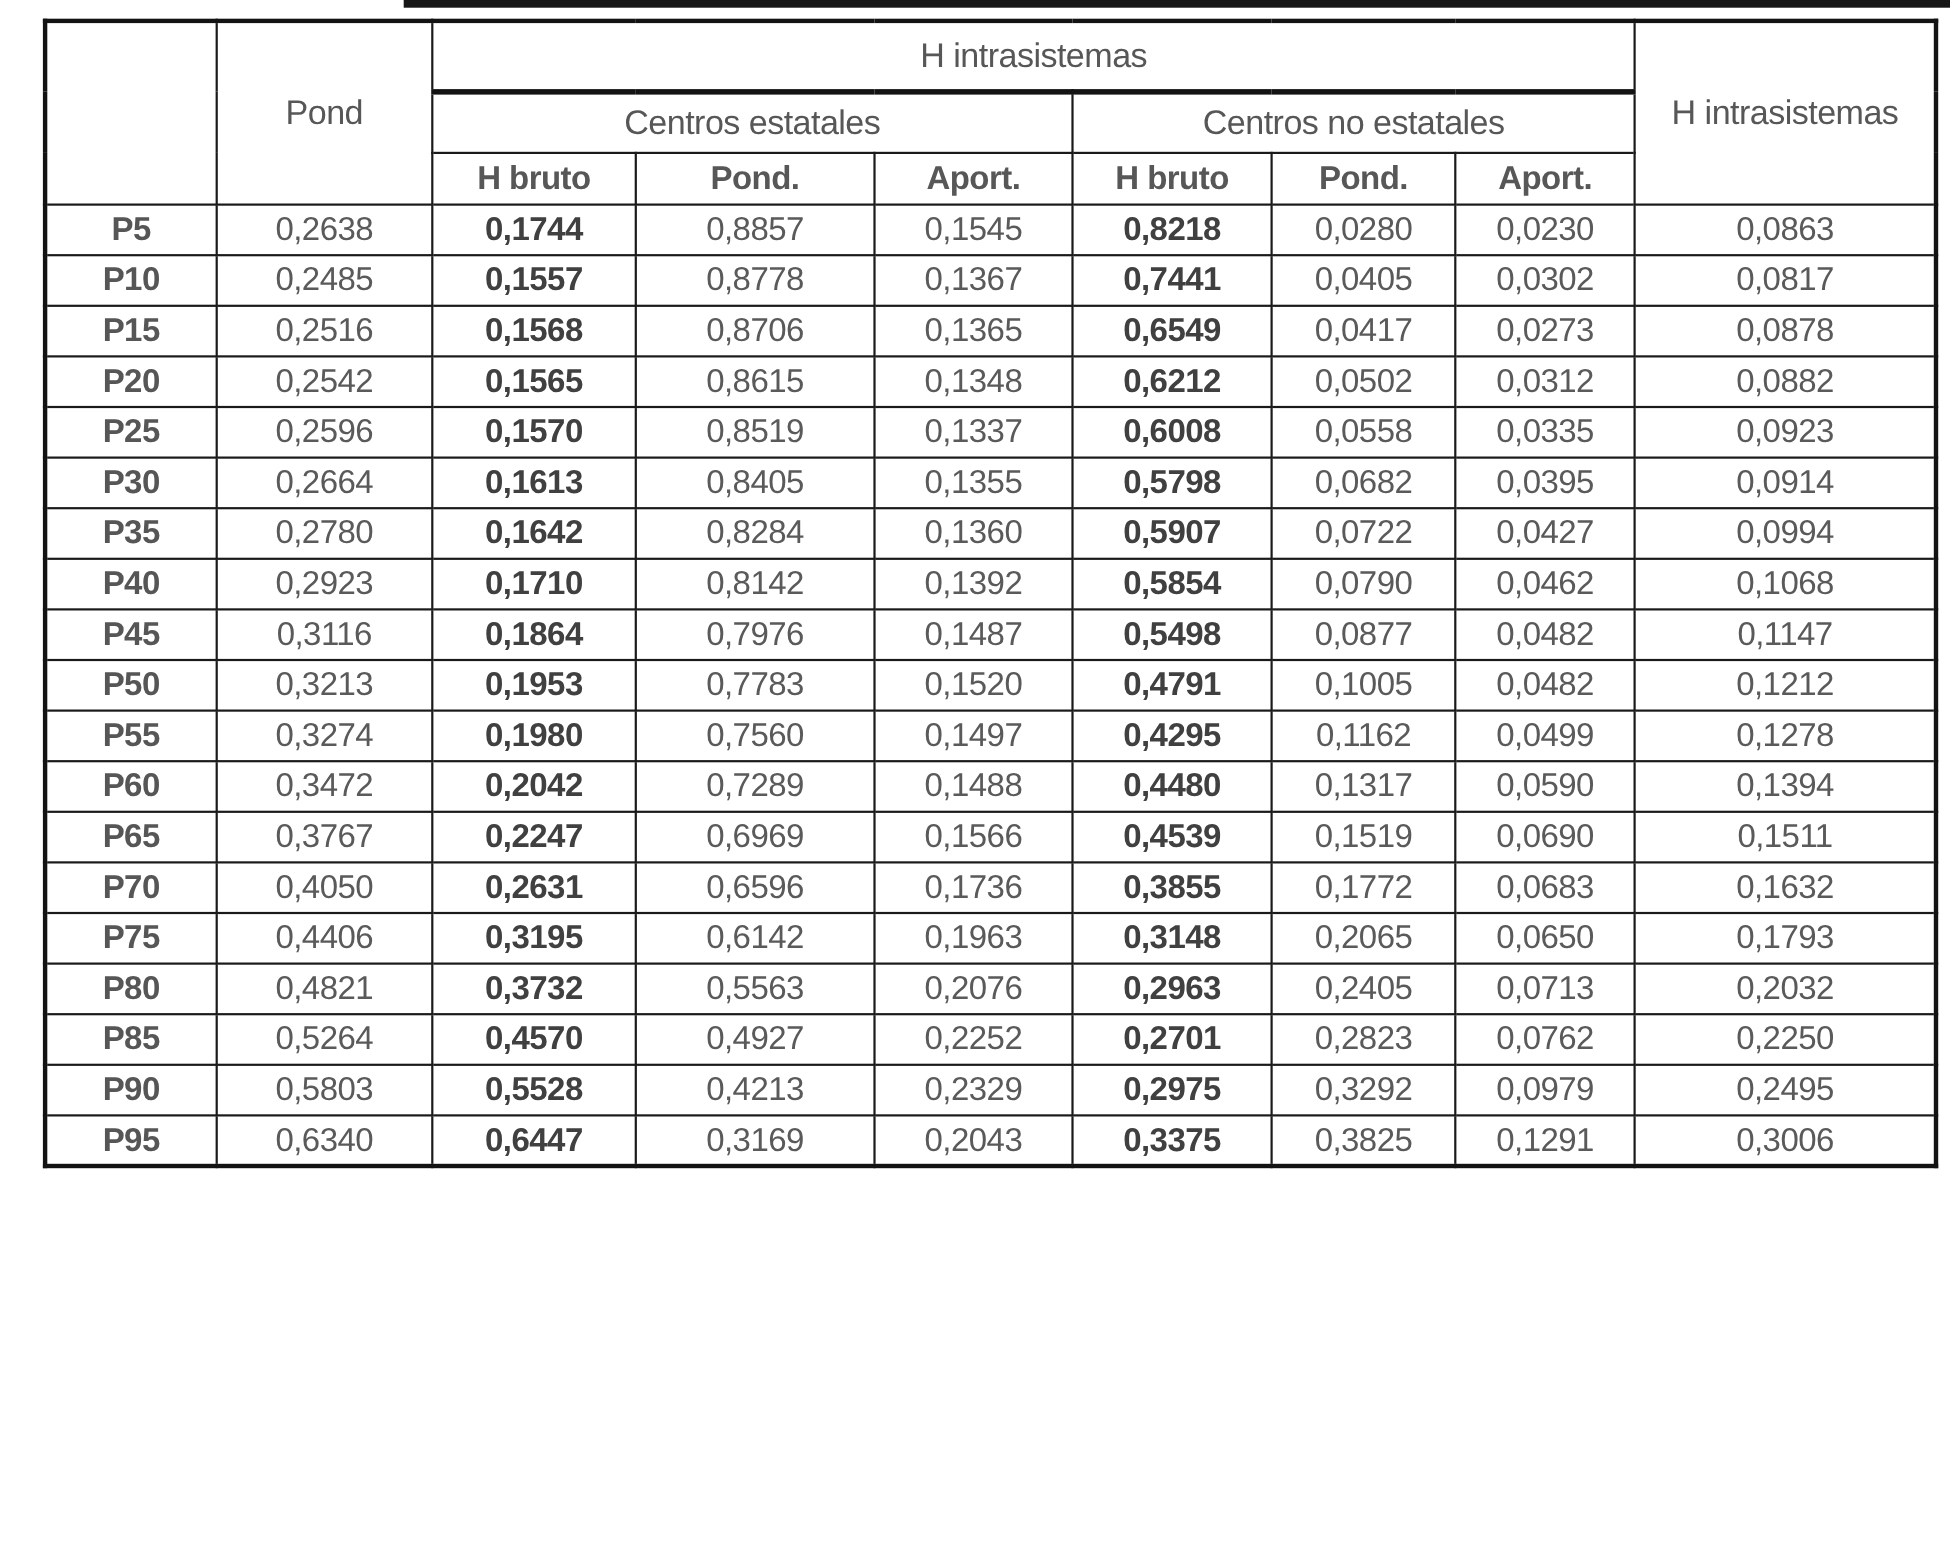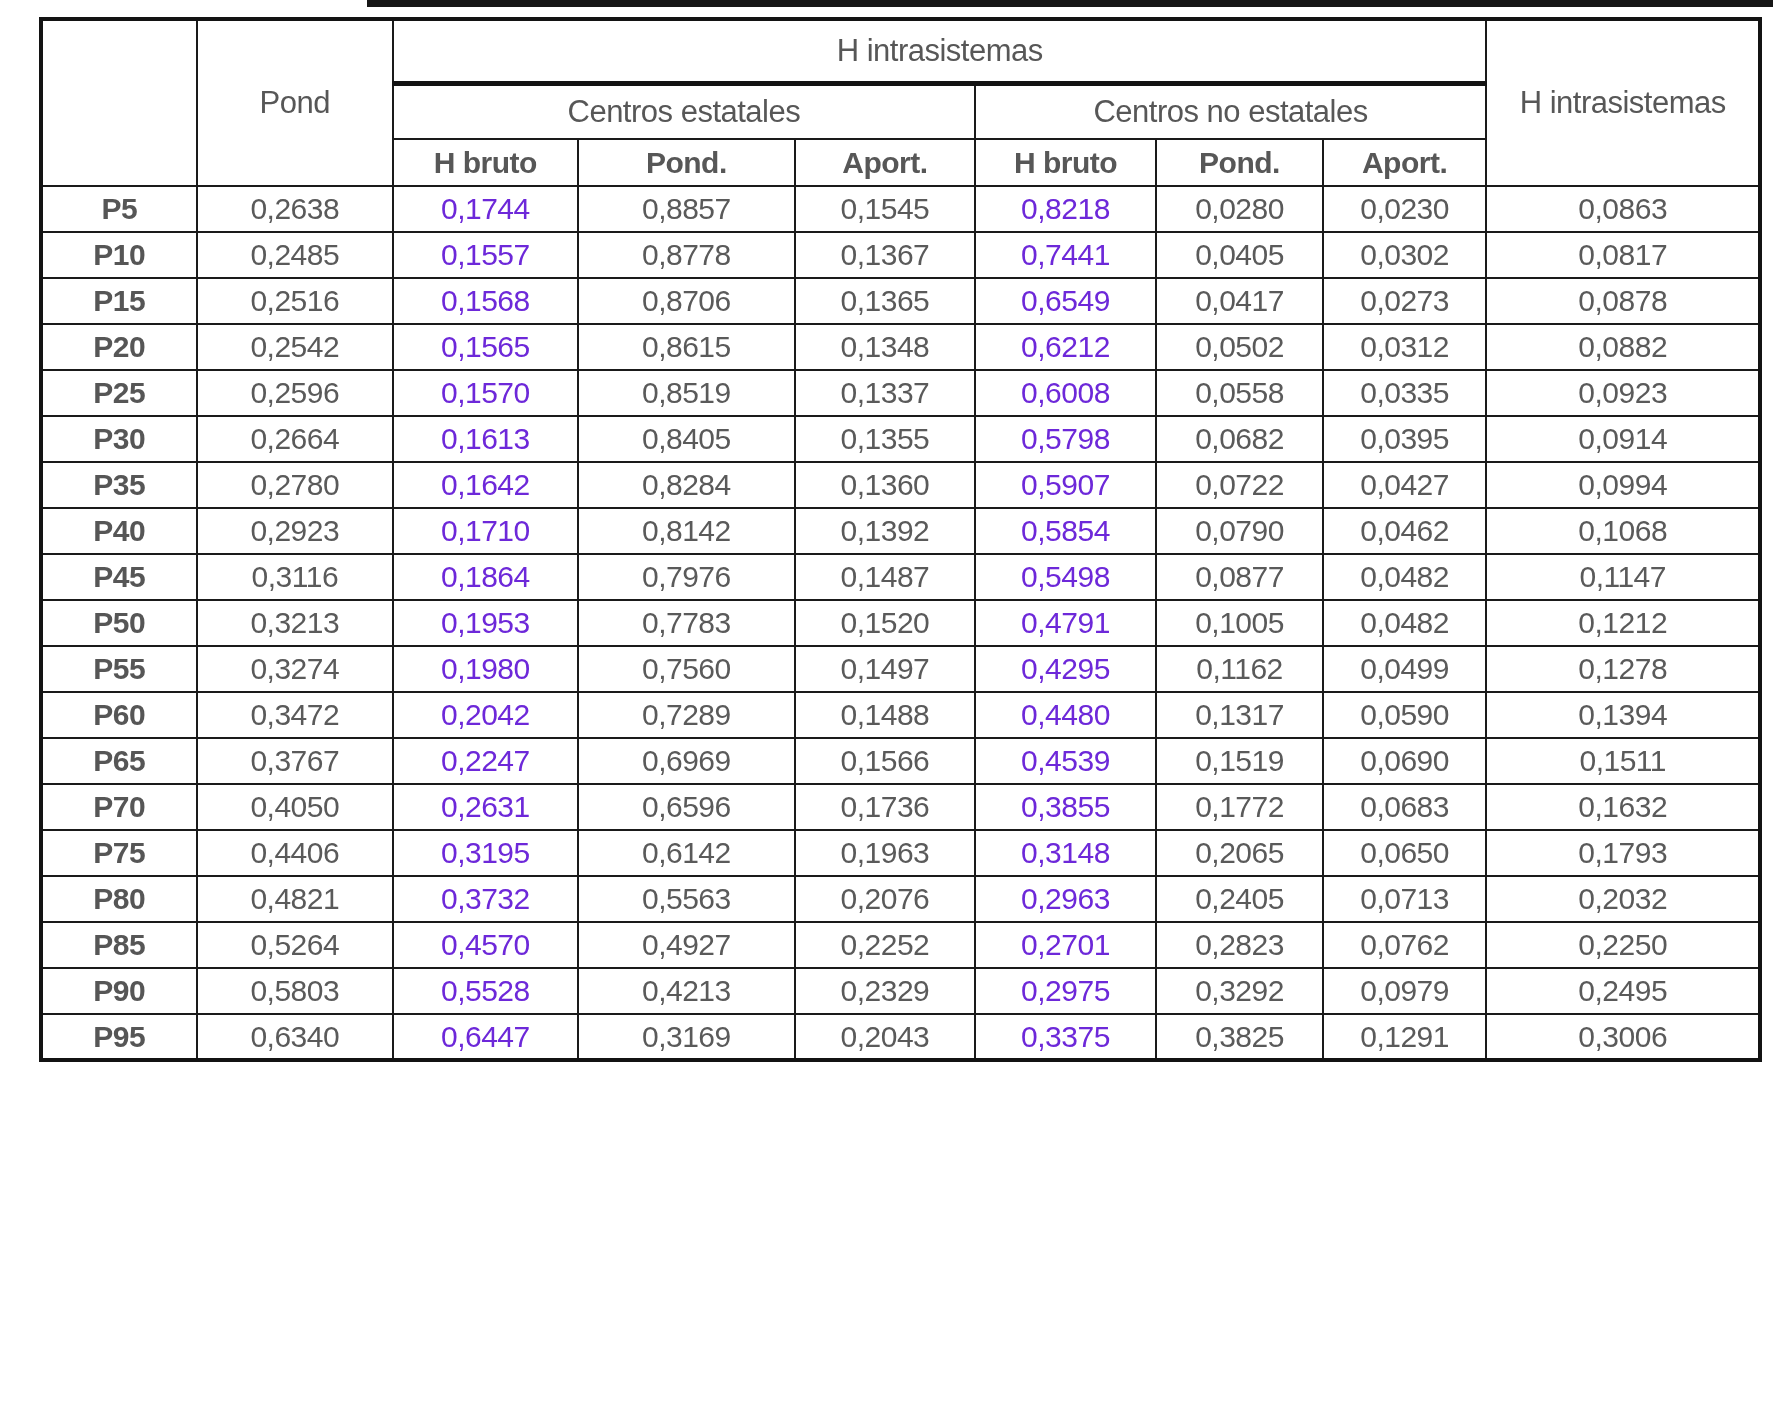--- a/index.html
+++ b/index.html
@@ -32,21 +32,21 @@
   table.ttable{border:4px solid #131313;}
   tr.hdr1{height:64px;}
   tr.hdr2{height:56px;}
   tr.hdr3{height:47px;}
   tr.datarow{height:46px;}
   .hcell{font-weight:normal;font-size:31px;color:#575757;}
   .subhdr{font-weight:bold;font-size:30px;color:#575757;}
   .thickbottom{border-bottom:5px solid #131313 !important;}
   .rowlabel{font-weight:bold;font-size:30px;color:#565656;}
   td.dcell{font-size:30px;color:#5a5a5a;}
-  td.dcell.hb{font-weight:normal;color:#6d28d9;}
+  td.dcell.hb{font-weight:bold;color:#404040;}
   .wrapcell{line-height:1.15;padding:4px 18px !important;}
 </style>
 </head>
 <body>
 
 <div class="page">
   <div class="top-rule"></div>
 
   <table class="ttable">
     <colgroup>

